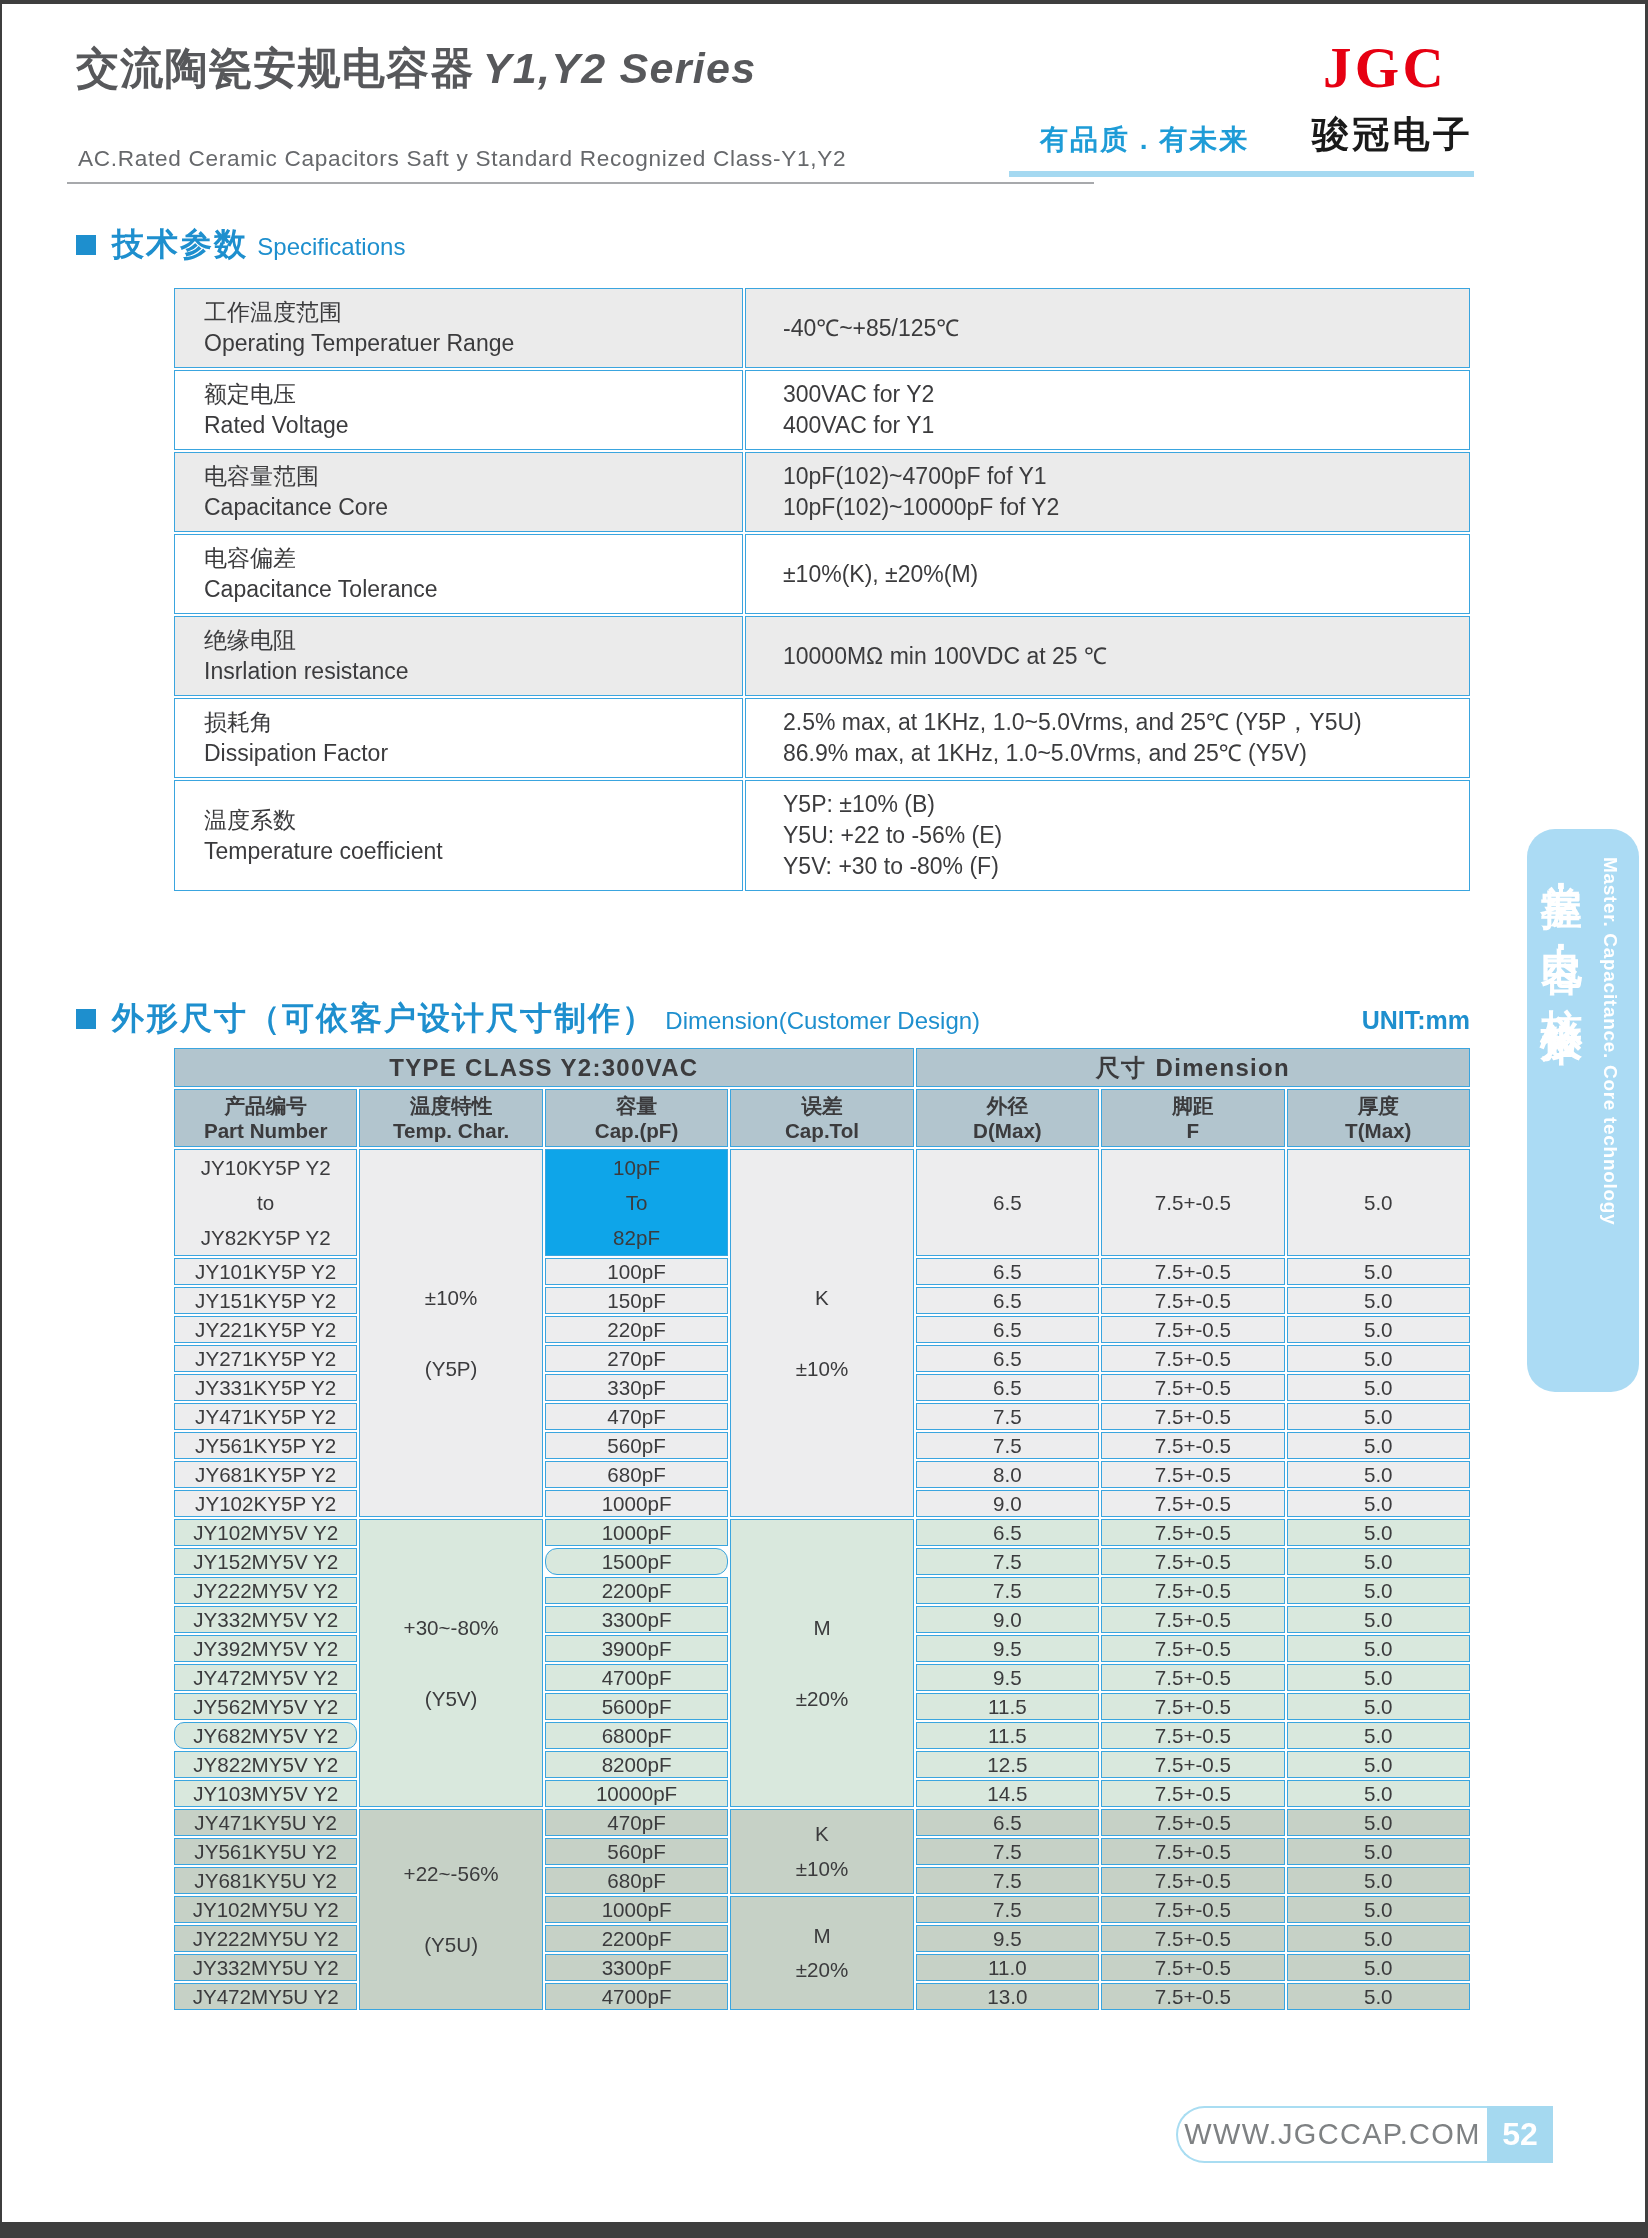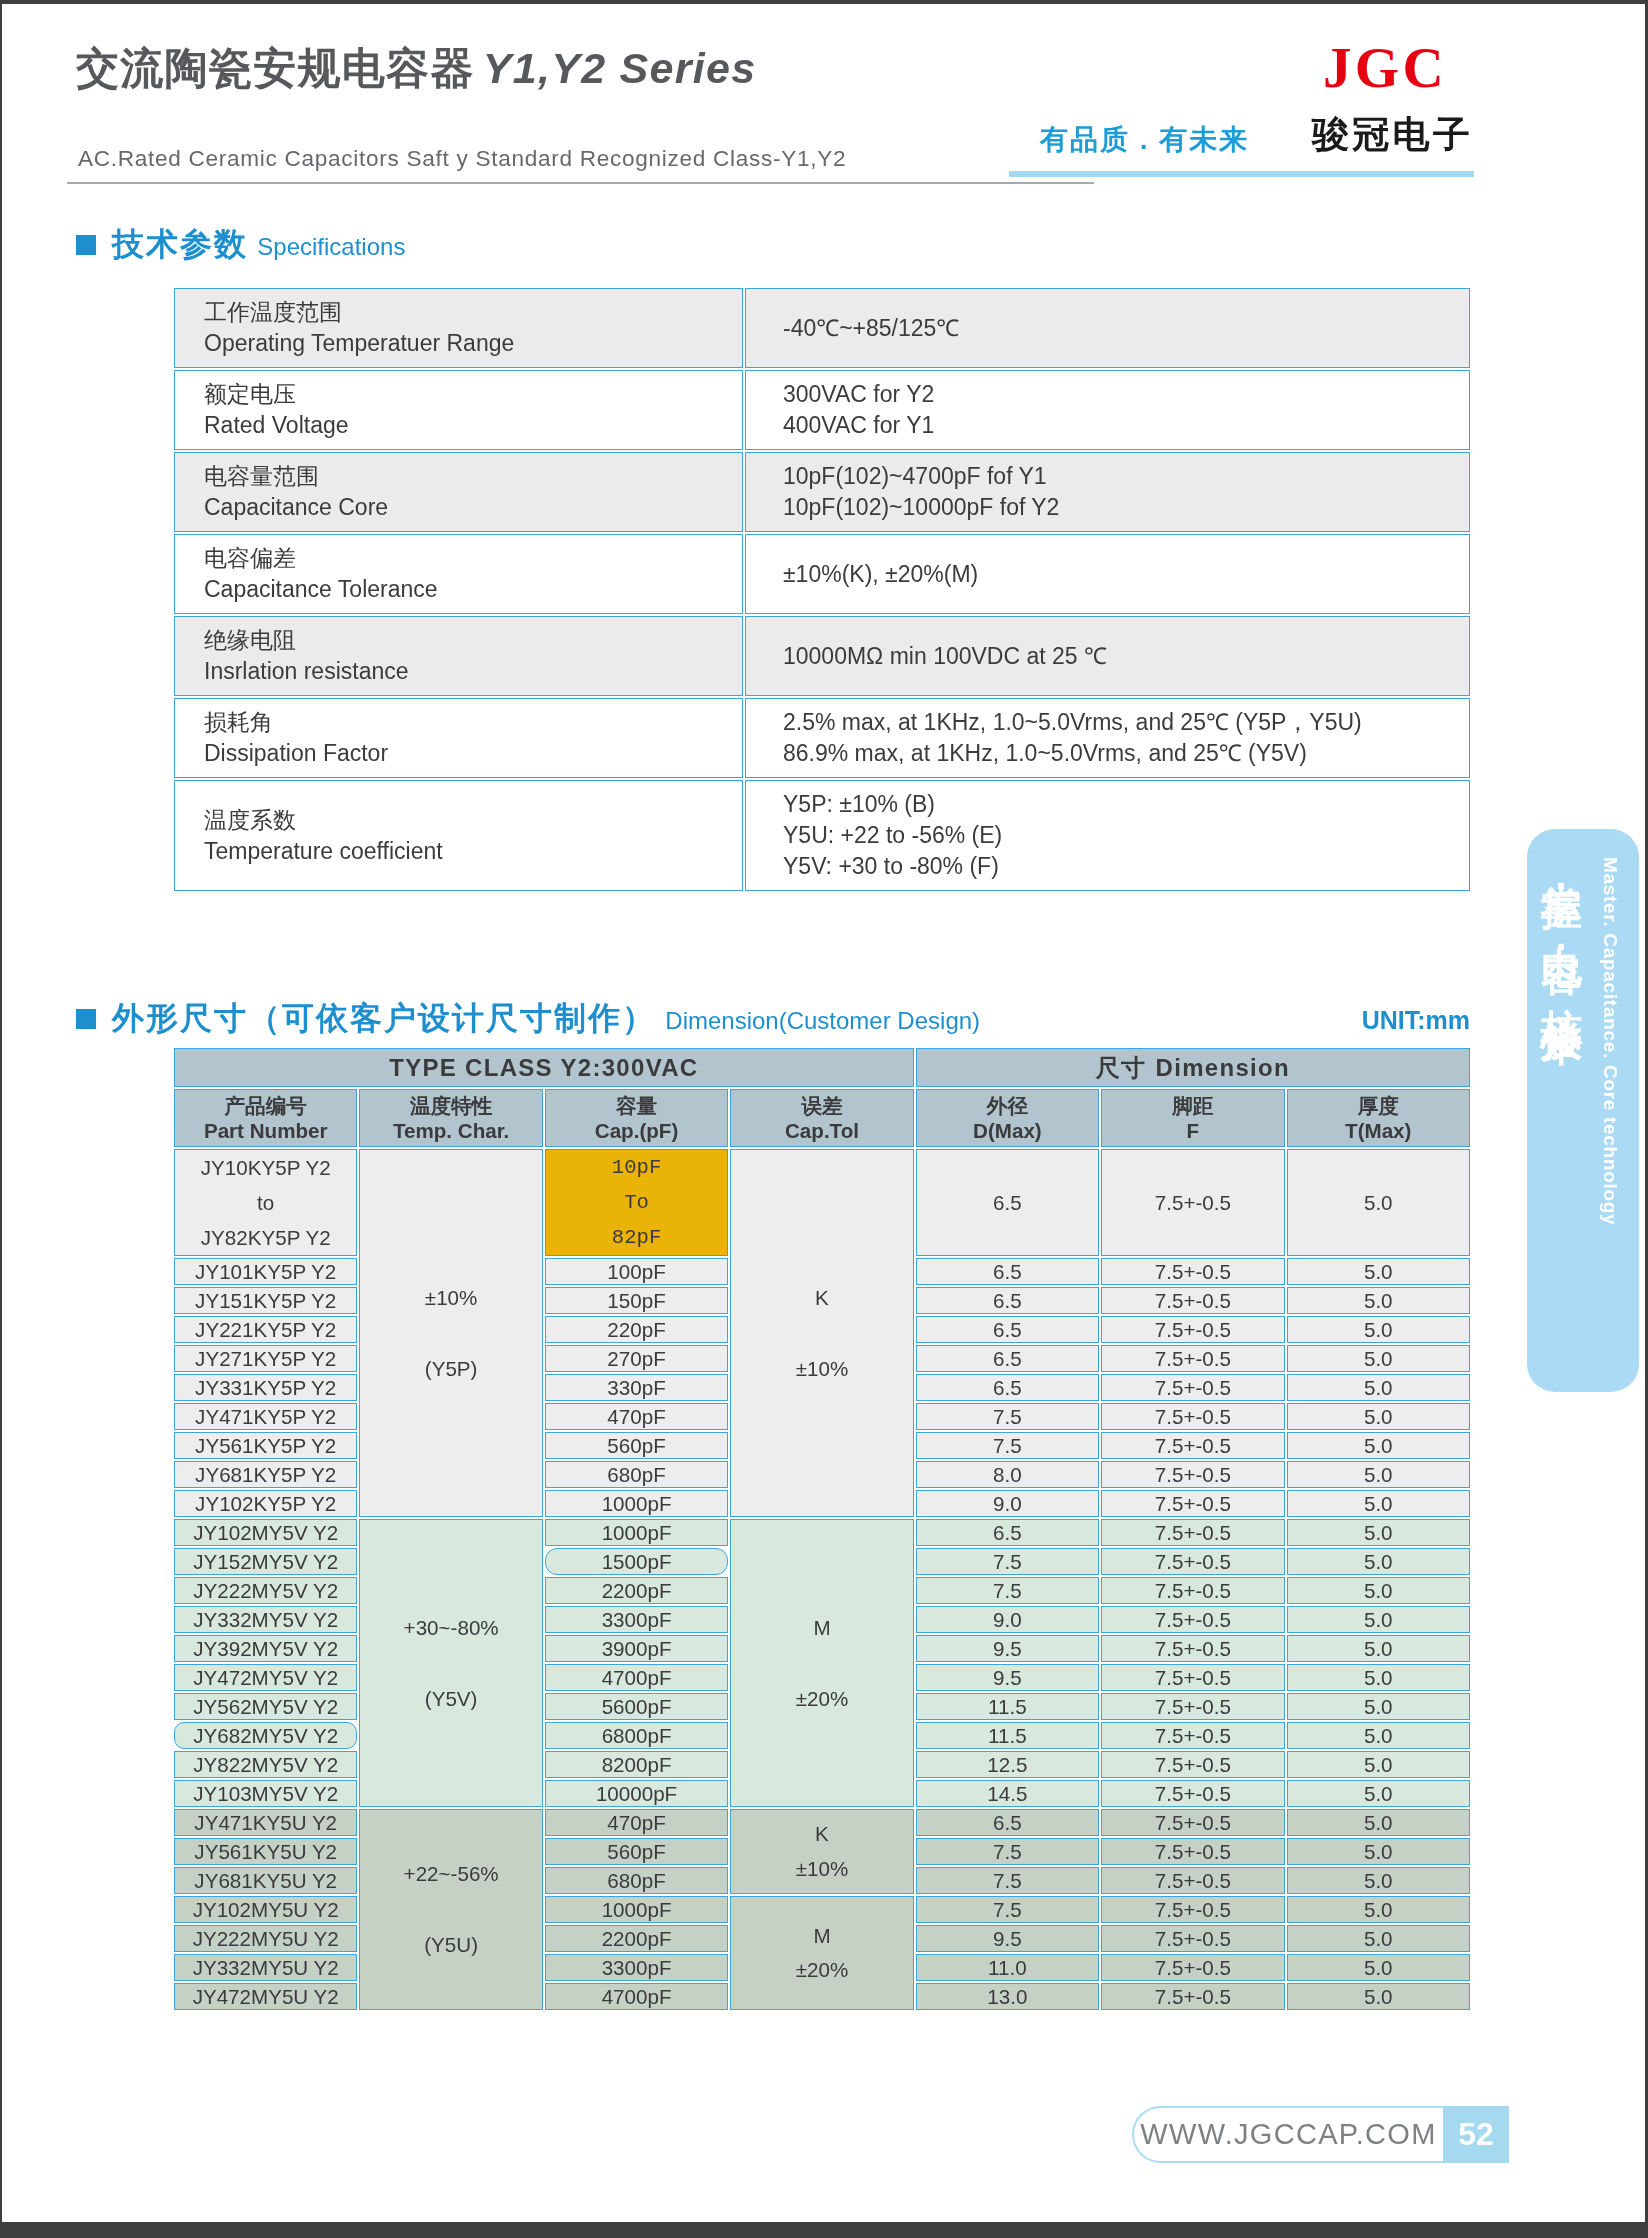--- a/index.html
+++ b/index.html
@@ -43,21 +43,21 @@
   .part-cell{text-align:left; padding-left:24px;}
   tr.tall td{height:97px;}
   tr.tall .pl, tr.tall .cl{line-height:35px;}
   .ml.gap-big{margin-top:47px;}
   .ml.gap-small{margin-top:10.6px;}
   
   .side-band{position:absolute; left:1525px; top:825px; width:112px; height:563px; background:#abdbf4; border-radius:28px;}
   .band-cn{position:absolute; left:8px; top:22.6px; writing-mode:vertical-rl; text-orientation:upright; color:#fff; font-size:41px; font-weight:bold; letter-spacing:5.3px;}
   .band-en{position:absolute; left:72px; top:28px; writing-mode:vertical-rl; color:#fff; font-size:19px; font-weight:bold; letter-spacing:0.7px; height:525px;}
   
-  .footer{position:absolute; left:1130px; top:2102px; display:flex; align-items:stretch; height:57px;}
+  .footer{position:absolute; left:1174px; top:2102px; display:flex; align-items:stretch; height:57px;}
   .site-pill{width:311px; box-sizing:border-box; border:2px solid #a9ddf2; border-right:none; border-radius:29px 0 0 29px; display:flex; align-items:center; justify-content:center; color:#7e8183; font-size:29px; letter-spacing:1.3px;}
   .page-num{width:66px; background:#a5d9f0; color:#ffffff; font-size:32px; font-weight:bold; display:flex; align-items:center; justify-content:center;}
 </style>
 </head>
 <body>
 
 <div class="page">
 
   <div class="h-title"><span>交流陶瓷安规电容器</span><span class="it">Y1,Y2 Series</span></div>
   <div class="h-sub">AC.Rated Ceramic Capacitors Saft y Standard Recognized Class-Y1,Y2</div>
@@ -198,21 +198,21 @@
         <tr class="tall">
           <td class="part-cell" style="background: rgb(237, 237, 238);">
             <div class="pl">JY10KY5P Y2</div>
             <div class="pl">to</div>
             <div class="pl">JY82KY5P Y2</div>
           </td>
           <td class="merged" rowspan="10" style="background: rgb(237, 237, 238);">
             <div class="ml">±10%</div>
             <div class="ml gap-big">(Y5P)</div>
           </td>
-          <td class="cap-cell" style="background: #eab308; font-family: Liberation Mono, monospace;">
+          <td class="cap-cell" style="background: #0ea5e9;">
             <div class="cl">10pF</div>
             <div class="cl">To</div>
             <div class="cl">82pF</div>
           </td>
           <td class="merged" rowspan="10" style="background: rgb(237, 237, 238);">
             <div class="ml">K</div>
             <div class="ml gap-big">±10%</div>
           </td>
           <td class="num-cell" style="background: rgb(237, 237, 238);">6.5</td>
           <td class="num-cell" style="background: rgb(237, 237, 238);">7.5+-0.5</td>

